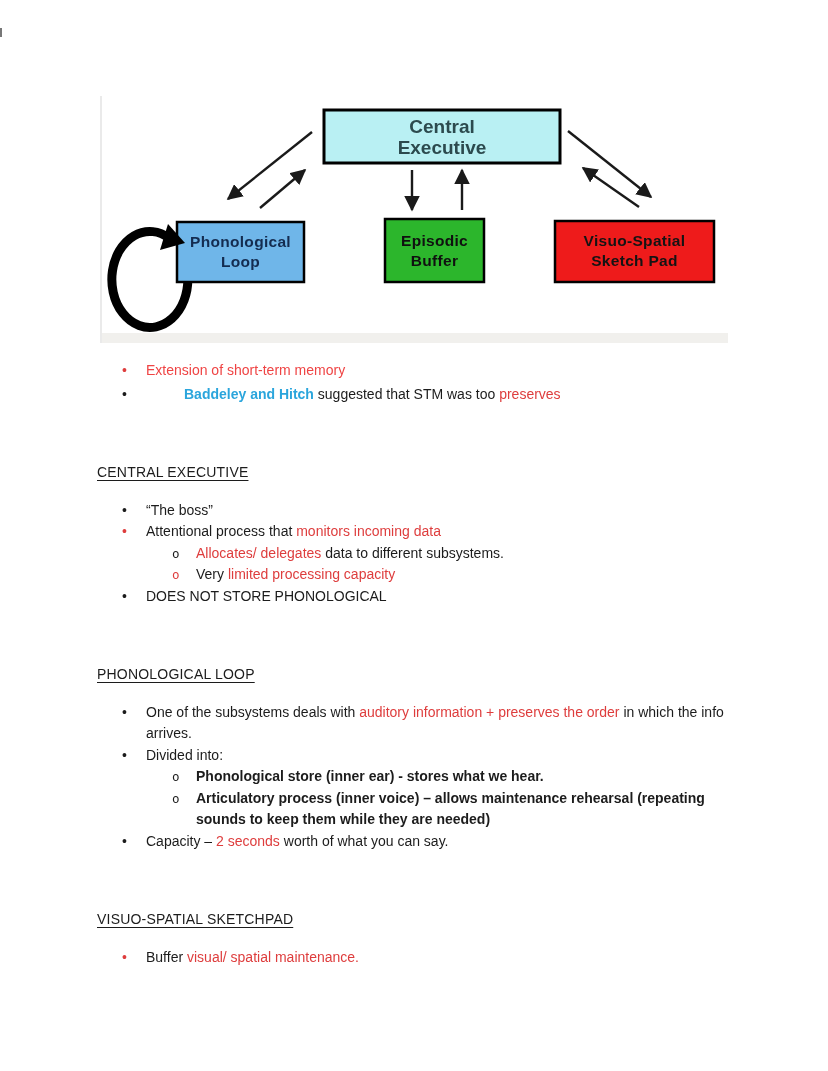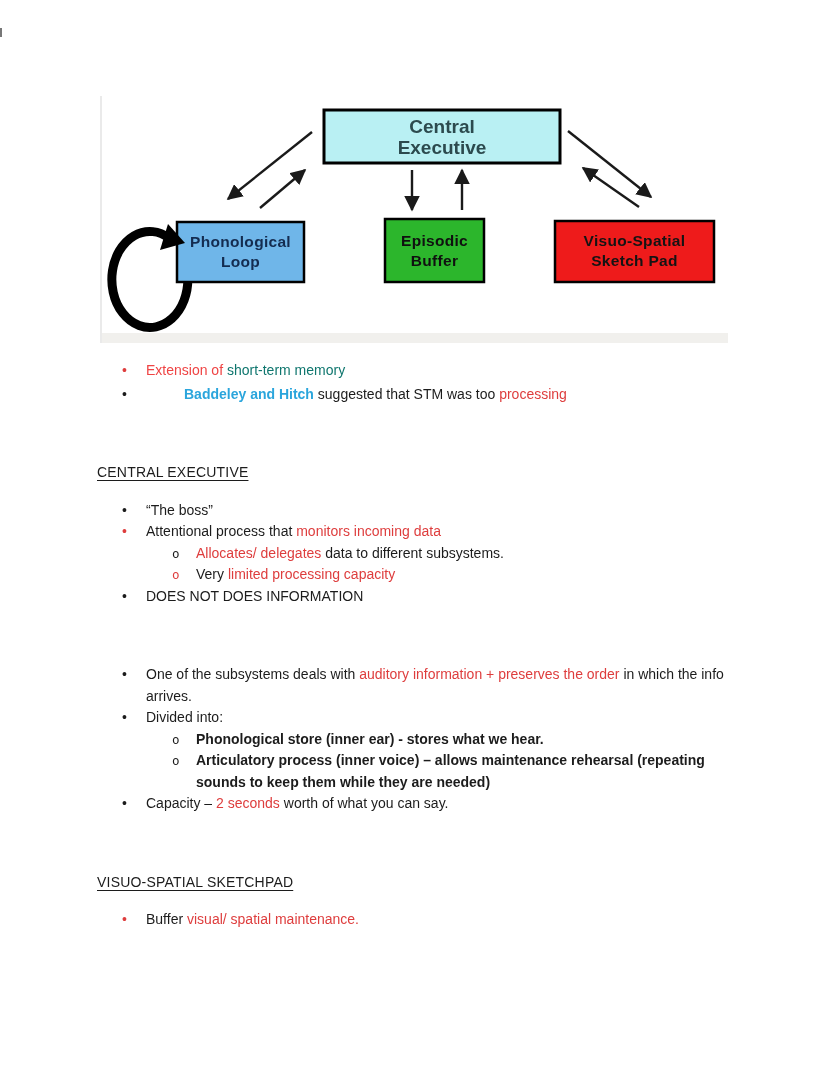--- a/index.html
+++ b/index.html
@@ -82,25 +82,25 @@
       <text x="532.5" y="150" class="box-label small" fill="#141414">Visuo-Spatial</text>
       <text x="532.5" y="170" class="box-label small" fill="#141414">Sketch Pad</text>
     </svg>
     <div class="diagram-bottom-strip"></div>
   </div>
 
   <div class="notes">
       <section class="note-section no-heading first">
         <div class="bullet level1">
           <span class="marker disc" style="color: rgb(222, 61, 61);">•</span>
-          <span class="text"><span style="color: #ef4444;">Extension of </span><span style="color: #0f766e;">short-term memory</span></span>
+          <span class="text"><span style="color: #ef4444;">Extension of </span><span style="color: #ef4444;">short-term memory</span></span>
         </div>
         <div class="bullet level1">
           <span class="marker disc" style="color: rgb(28, 28, 28);">•</span>
-          <span class="text"><span style="color: rgb(42, 165, 220); font-weight: bold; padding-left: 38px;">Baddeley and Hitch</span><span style="color: rgb(28, 28, 28);"> suggested that STM was too </span><span style="color: rgb(222, 61, 61);">processing</span></span>
+          <span class="text"><span style="color: rgb(42, 165, 220); font-weight: bold; padding-left: 38px;">Baddeley and Hitch</span><span style="color: rgb(28, 28, 28);"> suggested that STM was too </span><span style="color: rgb(222, 61, 61);">preserves</span></span>
         </div>
       </section>
       <section class="note-section with-heading">
         <div class="heading">CENTRAL EXECUTIVE</div>
         <div class="bullet level1">
           <span class="marker disc" style="color: rgb(28, 28, 28);">•</span>
           <span class="text"><span style="color: rgb(28, 28, 28);">“The boss”</span></span>
         </div>
         <div class="bullet level1">
           <span class="marker disc" style="color: rgb(222, 61, 61);">•</span>
@@ -109,24 +109,25 @@
         <div class="bullet level2">
           <span class="marker circle" style="color: rgb(28, 28, 28);">o</span>
           <span class="text"><span style="color: rgb(222, 61, 61);">Allocates/ delegates</span><span style="color: rgb(28, 28, 28);"> data to different subsystems.</span></span>
         </div>
         <div class="bullet level2">
           <span class="marker circle" style="color: rgb(222, 61, 61);">o</span>
           <span class="text"><span style="color: rgb(28, 28, 28);">Very </span><span style="color: rgb(222, 61, 61);">limited processing capacity</span></span>
         </div>
         <div class="bullet level1">
           <span class="marker disc" style="color: rgb(28, 28, 28);">•</span>
-          <span class="text"><span style="color: rgb(28, 28, 28);">DOES NOT DOES INFORMATION</span></span>
+          <span class="text"><span style="color: rgb(28, 28, 28);">DOES NOT STORE PHONOLOGICAL</span></span>
         </div>
       </section>
       <section class="note-section with-heading">
+        <div class="heading">PHONOLOGICAL LOOP</div>
         <div class="bullet level1">
           <span class="marker disc" style="color: rgb(28, 28, 28);">•</span>
           <span class="text"><span style="color: rgb(28, 28, 28);">One of the subsystems deals with </span><span style="color: rgb(222, 61, 61);">auditory information + preserves the order</span><span style="color: rgb(28, 28, 28);"> in which the info arrives.</span></span>
         </div>
         <div class="bullet level1">
           <span class="marker disc" style="color: rgb(28, 28, 28);">•</span>
           <span class="text"><span style="color: rgb(28, 28, 28);">Divided into:</span></span>
         </div>
         <div class="bullet level2">
           <span class="marker circle" style="color: rgb(28, 28, 28);">o</span>

